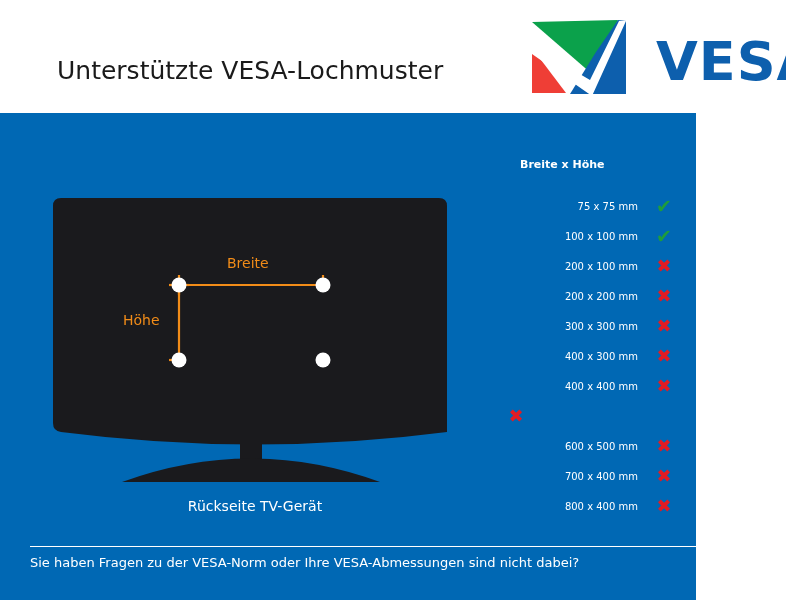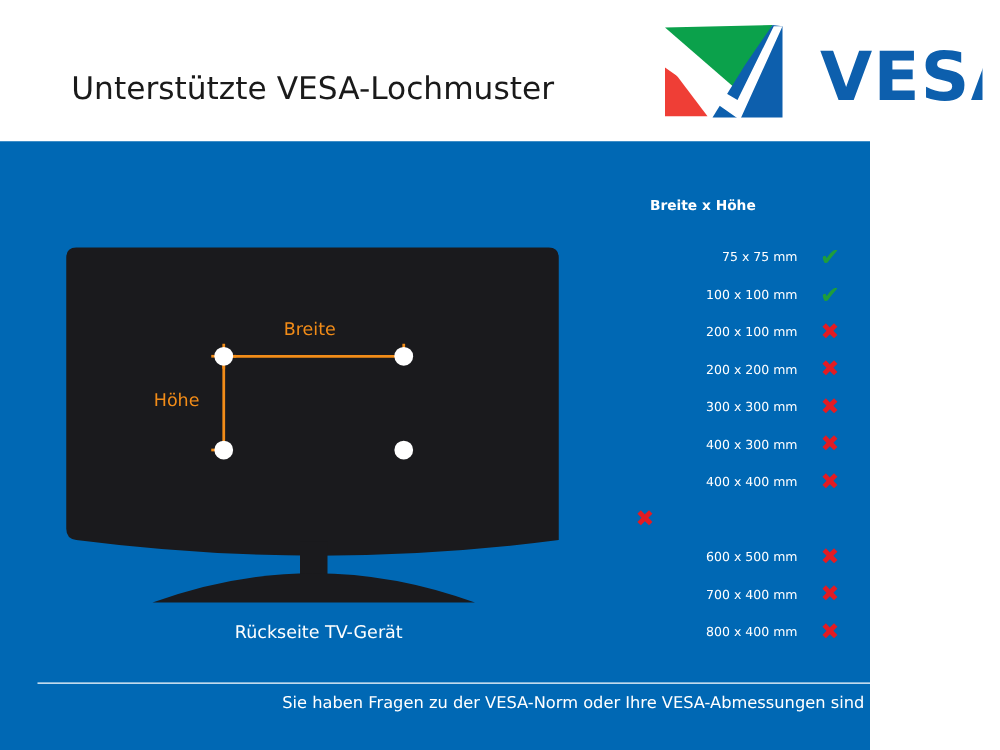--- a/index.html
+++ b/index.html
@@ -120,21 +120,21 @@
   .footer-text {
     position: absolute;
     left: 30px;
     top: 553px;
     width: 745px;
     color: #ffffff;
     font-size: 13px;
     line-height: 20px;
     font-family: "DejaVu Sans", "Liberation Sans", sans-serif;
   }
-  .footer-text div { white-space: nowrap; text-align: right; }
+  .footer-text div { white-space: nowrap; }
 </style>
 </head>
 <body>
 
 <div id="page">
 
   <div class="header">
 
     <div class="header-title">Unterstützte VESA-Lochmuster</div>
 

